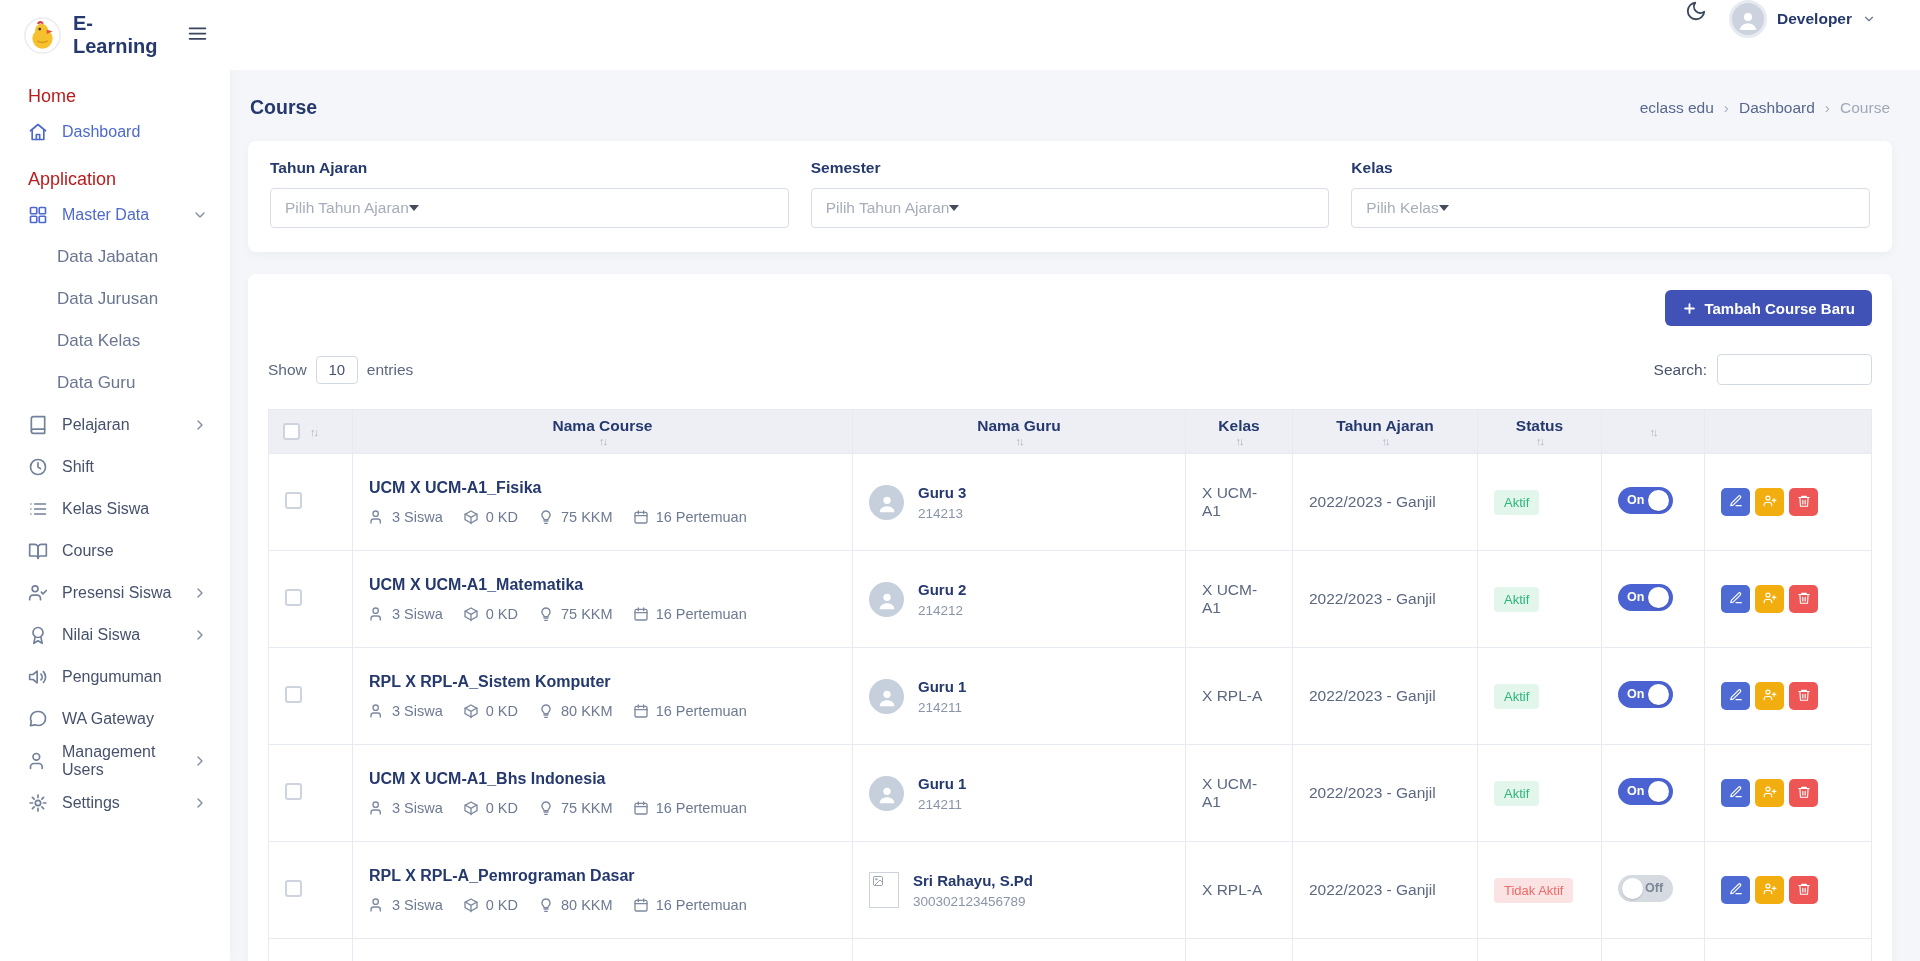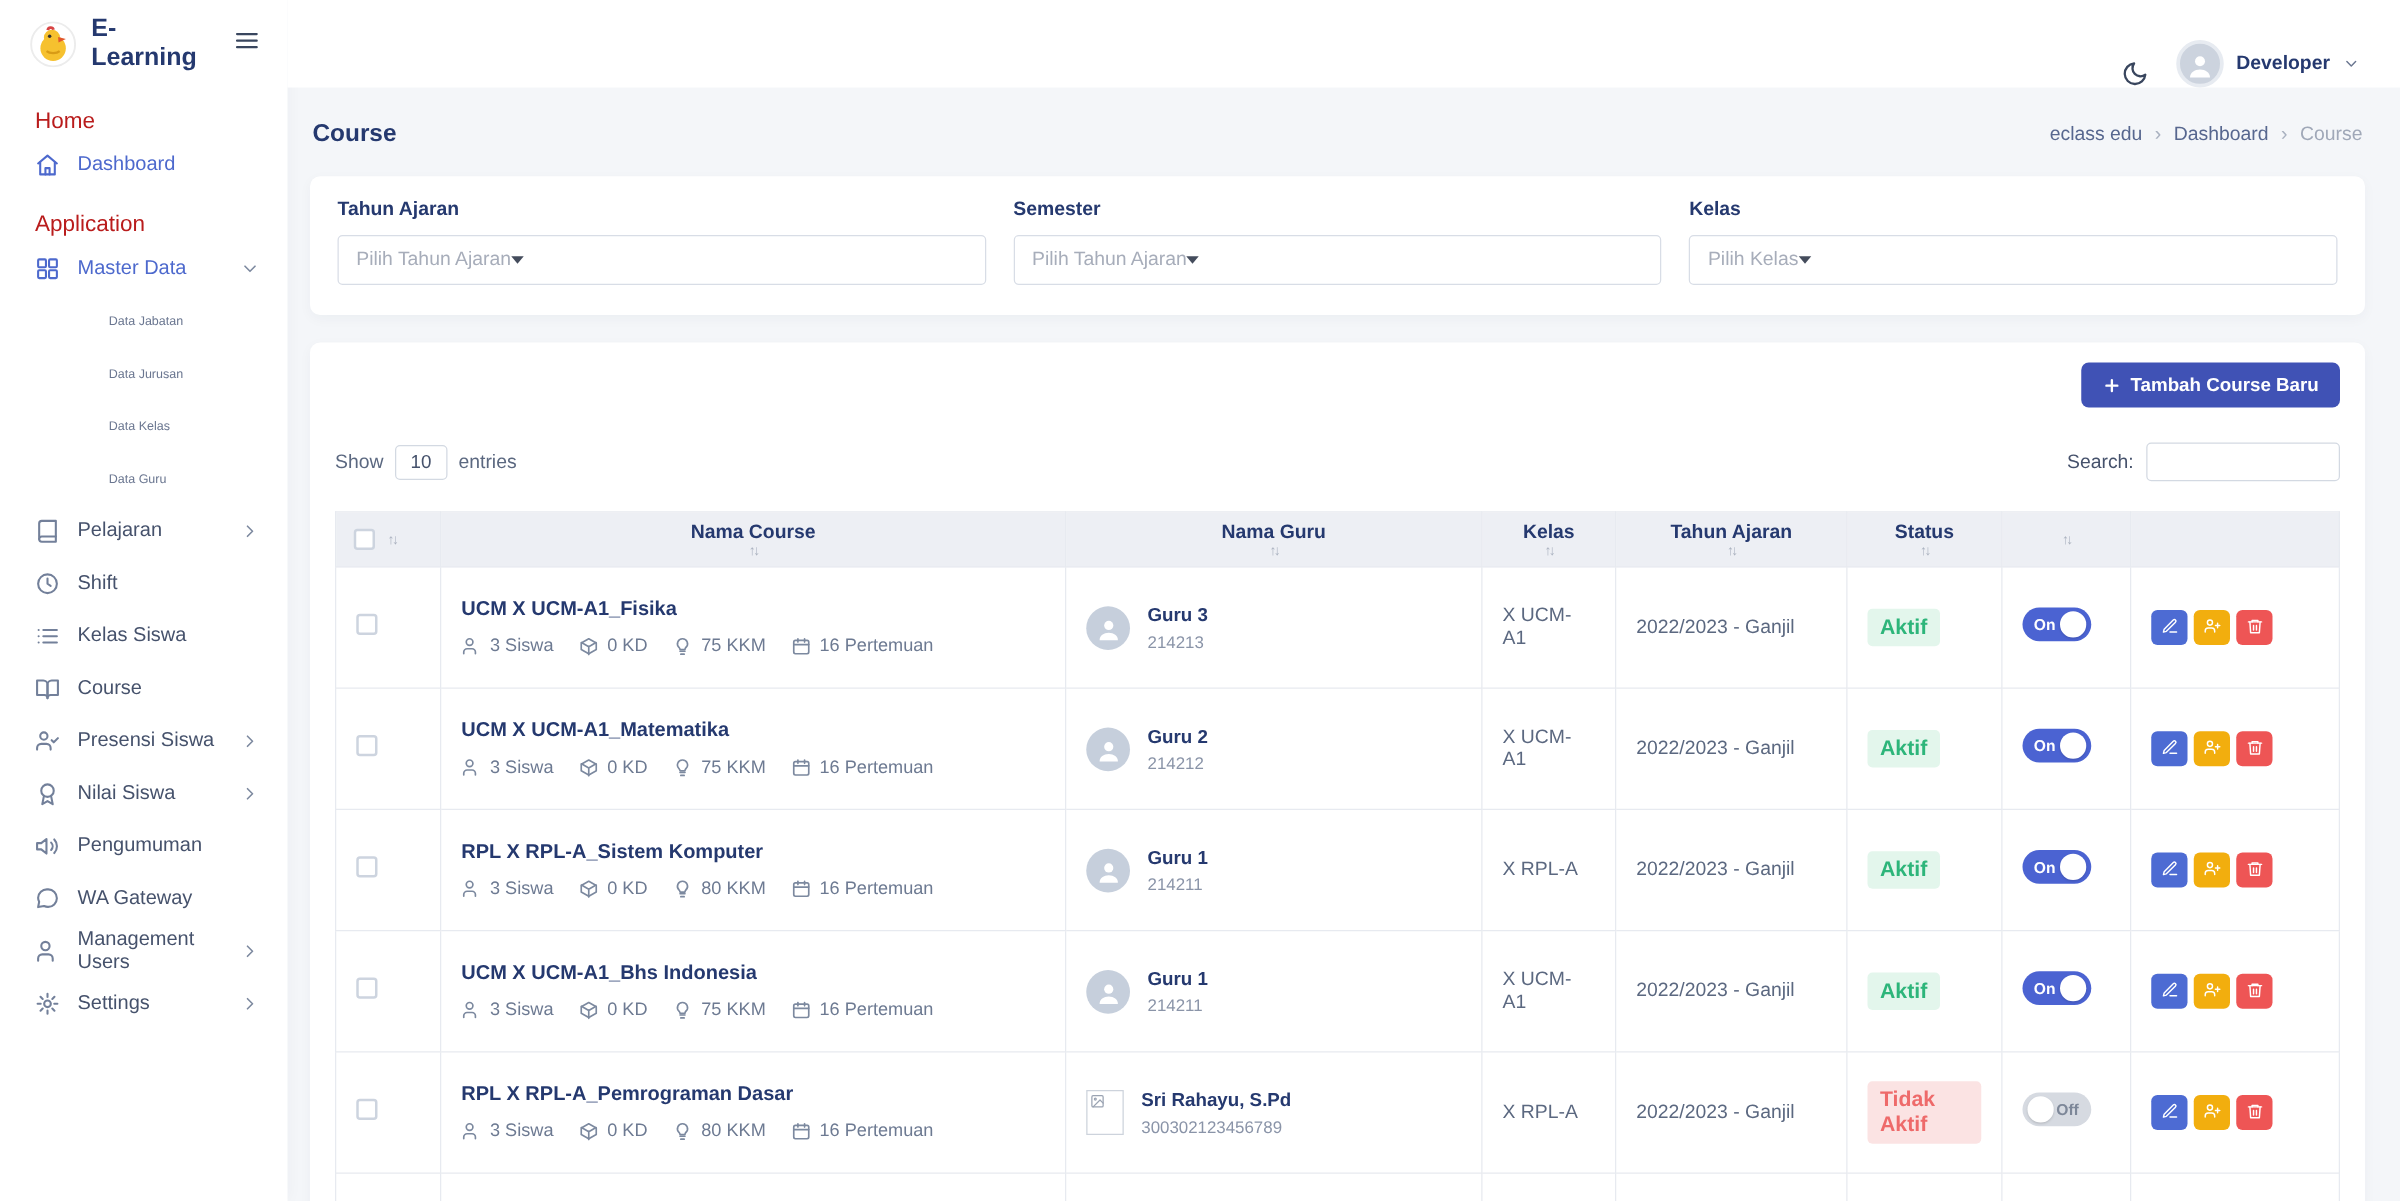--- a/index.html
+++ b/index.html
@@ -17,25 +17,25 @@
   .app-title { font-size:20px; font-weight:700; color:#25396f; }
   .burger { margin-left:auto; color:#39465e; cursor:pointer; }
   .burger svg { width:21px; height:21px; }
   .section-label { margin:16px 0 4px; padding:0 28px; font-size:18px; color:#b91c1c; }
   .menu-item { height:42px; display:flex; align-items:center; gap:14px; padding:0 22px 0 28px; font-size:16px; color:#46526c; font-weight:500; cursor:pointer; }
   .menu-item .mi-icon { color:#73809a; display:inline-flex; }
   .menu-item .mi-icon svg { width:20px; height:20px; }
   .menu-item.active, .menu-item.active .mi-icon { color:#4d69cd; }
   .menu-item .chev { margin-left:auto; color:#7e8aa0; display:inline-flex; }
   .menu-item .chev svg { width:16px; height:16px; }
-  .sub-item { height:42px; display:flex; align-items:center; padding-left:87px; font-size:10px; color:#6a7690; cursor:pointer; }
+  .sub-item { height:42px; display:flex; align-items:center; padding-left:57px; font-size:17px; color:#6a7690; cursor:pointer; }
 
   
   .main { flex:1; display:flex; flex-direction:column; min-width:0; }
-  .topbar { height:70px; background:#fff; display:flex; align-items:flex-end; justify-content:flex-end; padding-right:32px; gap:22px; flex-shrink:0; }
+  .topbar { height:70px; background:#fff; display:flex; align-items:flex-start; justify-content:flex-end; padding-right:44px; gap:22px; flex-shrink:0; }
   .moon { color:#39465e; cursor:pointer; display:inline-flex; }
   .moon svg { width:22px; height:22px; }
   .user-chip { display:flex; align-items:center; gap:10px; cursor:pointer; }
   .avatar-lg { width:38px; height:38px; border-radius:50%; background:#ccd3de; border:3px solid #e7ebf1; color:#fff; display:inline-flex; align-items:center; justify-content:center; overflow:hidden; }
   .avatar-lg svg { width:24px; height:24px; margin-top:4px; }
   .user-name { font-size:15.5px; font-weight:600; color:#25396f; }
   .user-caret { color:#6a7690; display:inline-flex; }
   .user-caret svg { width:14px; height:14px; }
 
   
@@ -83,21 +83,21 @@
 
   .guru { display:flex; align-items:center; gap:14px; }
   .avatar { width:35px; height:35px; border-radius:50%; background:#c6cfdc; color:#fff; display:inline-flex; align-items:center; justify-content:center; overflow:hidden; flex-shrink:0; }
   .avatar svg { width:22px; height:22px; margin-top:4px; }
   .broken { display:none; width:30px; height:36px; border:1px solid #cdd3dc; background:#fff; padding:2px; color:#9aa3b2; flex-shrink:0; }
   .broken svg { width:12px; height:12px; }
   .trow.broken-avatar .broken { display:inline-flex; }
   .guru-name { font-weight:600; color:#25396f; font-size:15px; margin-bottom:5px; }
   .guru-id { font-size:13.5px; color:#8a94a8; }
 
-  .badge { display:inline-block; padding:5px 10px; border-radius:4px; font-size:17px; font-weight:700; background:#e3f6ec; color:#2db57a; }
+  .badge { display:inline-block; padding:5px 10px; border-radius:4px; font-size:13px; font-weight:400; background:#e3f6ec; color:#2db57a; }
   .trow.inactive .badge { background:#fbe3e3; color:#ee6a6a; }
 
   .toggle { position:relative; display:inline-block; width:55px; height:27px; border-radius:14px; background:#4b63d2; cursor:pointer; }
   .knob { position:absolute; top:3px; right:4px; width:21px; height:21px; border-radius:50%; background:#fff; box-shadow:0 1px 2px rgba(0,0,0,.15); }
   .tlabel { position:absolute; left:9px; top:50%; transform:translateY(-50%); font-size:12.5px; font-weight:600; color:#fff; }
   .trow.inactive .toggle { background:#d6dae1;text-align:center; }
   .trow.inactive .knob { left:4px; right:auto; }
   .trow.inactive .tlabel { left:27px; color:#7d8798; }
 
   .acts { display:flex; gap:5px; align-items:center; }

